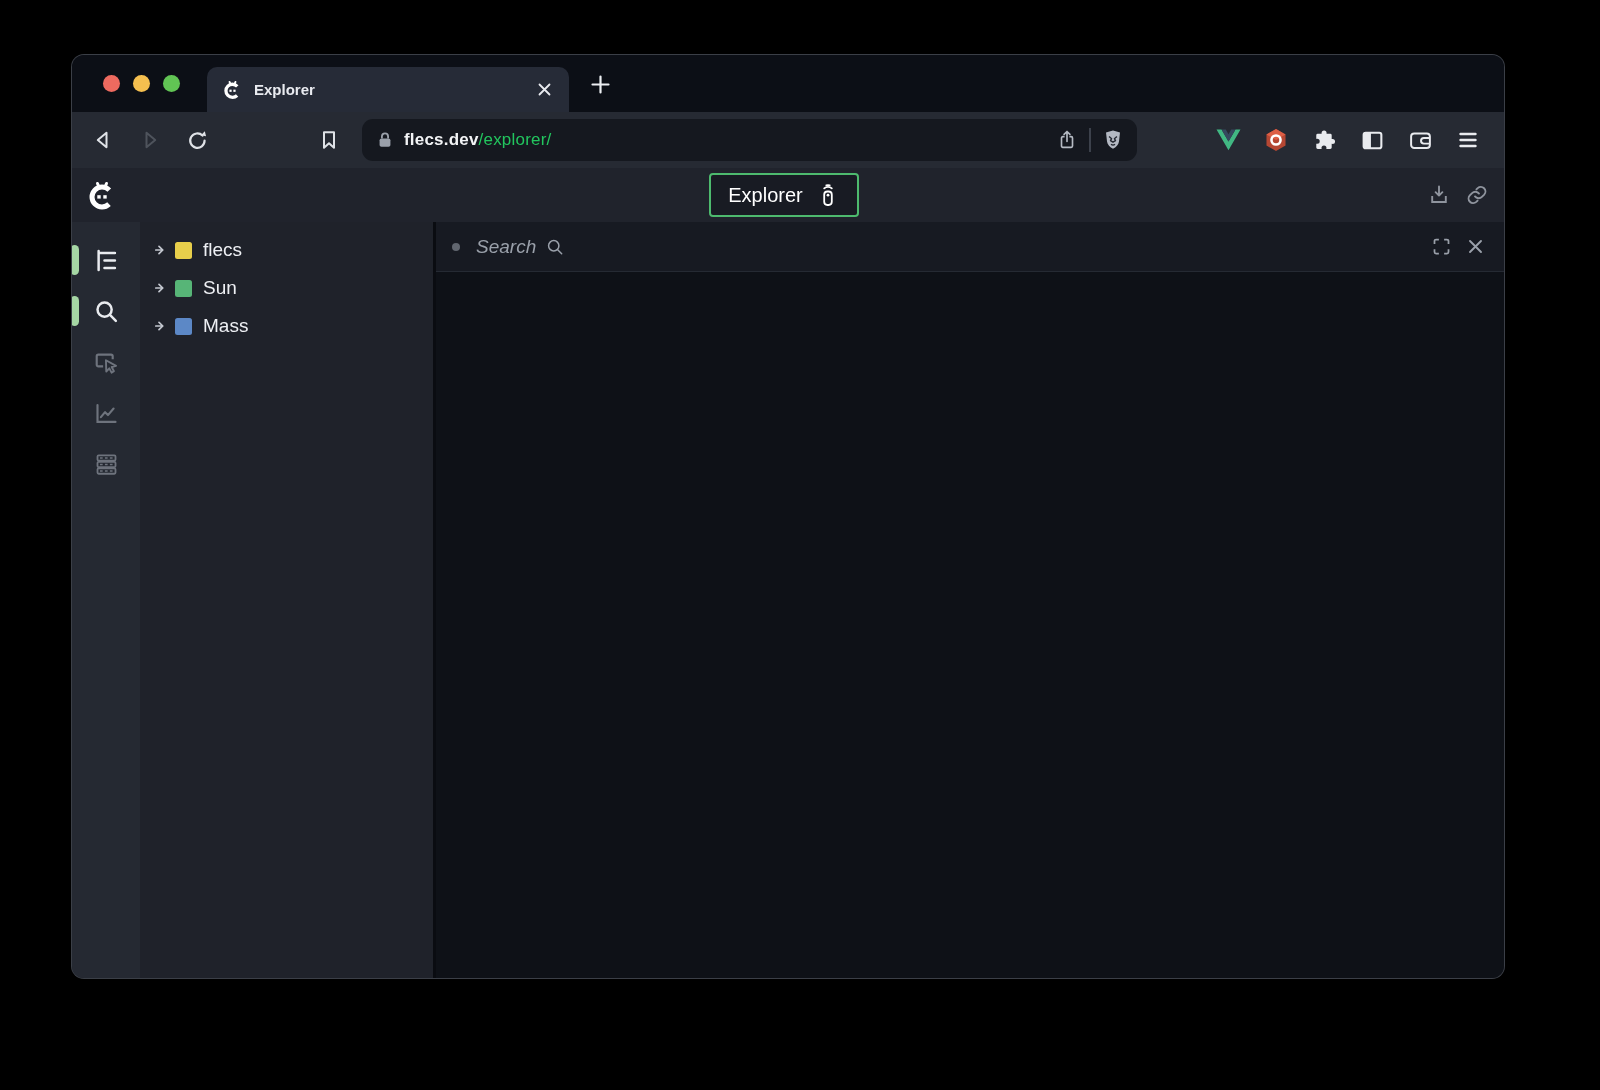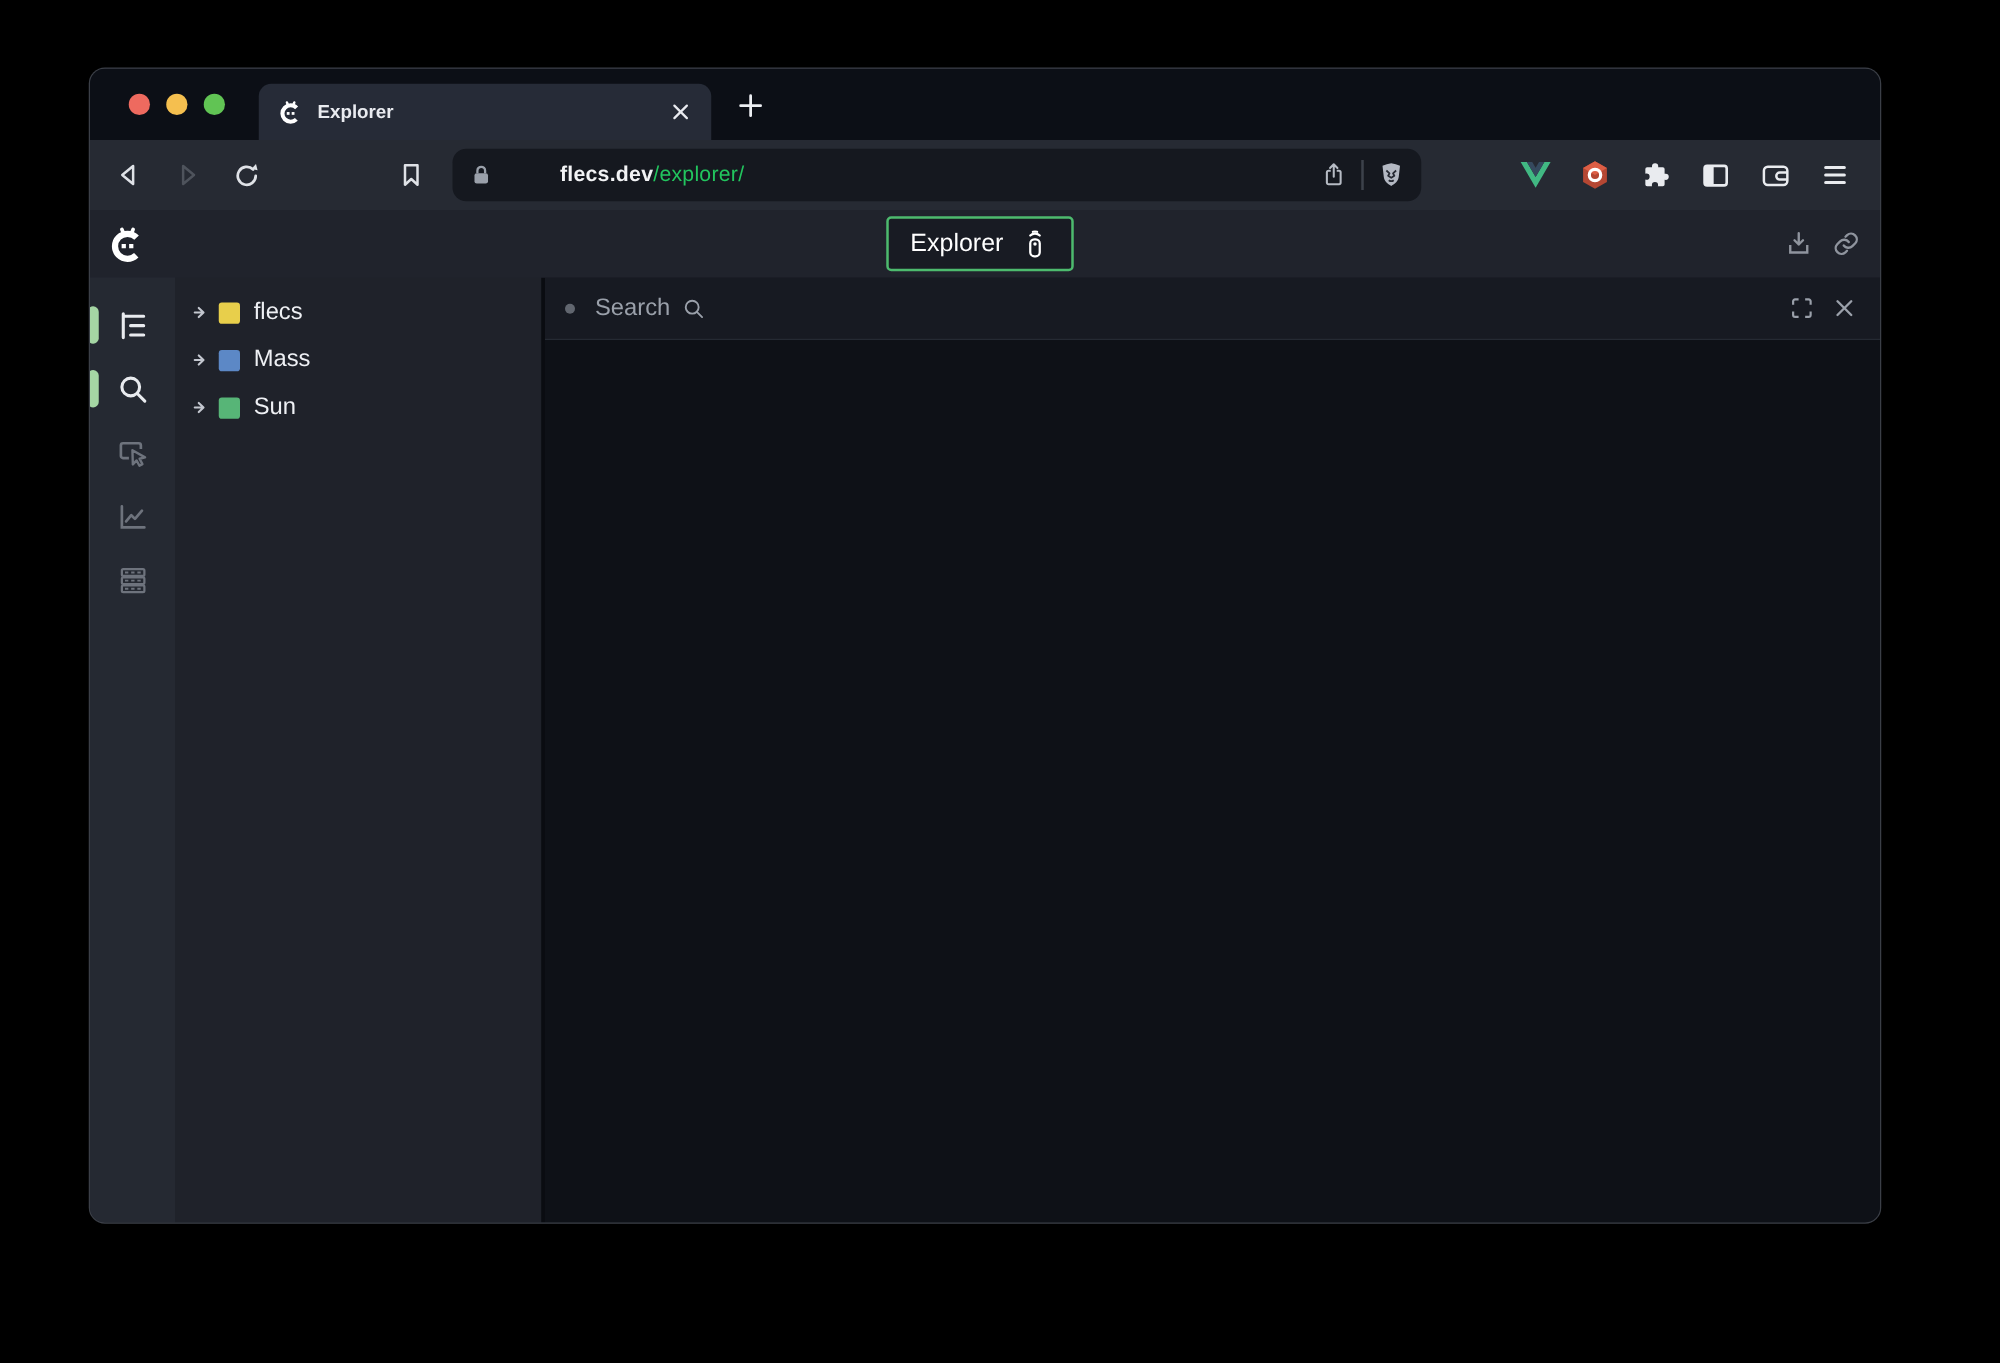--- a/index.html
+++ b/index.html
@@ -26,21 +26,21 @@
   
   .navbar { height:56px; background:#262a33; display:flex; align-items:center; padding-left:16px; }
   .nav-ic { width:30px; height:30px; display:flex; align-items:center; justify-content:center;
             color:#dfe2e7; flex:none; }
   .nav-ic.dim { color:#4e535c; }
   .ml17 { margin-left:17px; } .ml102 { margin-left:102px; }
   .urlbar { margin-left:18px; width:775px; height:42px; background:#15181f; border-radius:11px;
             display:flex; align-items:center; padding:0 12px 0 13px; flex:none; }
   .lock { width:20px; height:20px; color:#9aa0aa; flex:none; }
   .url { margin-left:9px; font-size:17px; letter-spacing:.2px; flex:1; white-space:nowrap; }
-  .url .host { color:#f2f3f5; font-weight:700;margin-left:44px; }
+  .url .host { color:#f2f3f5; font-weight:700; }
   .url .path { color:#22c55e; font-weight:400; }
   .bar-ic { width:24px; height:24px; color:#b6bbc4; flex:none;
             display:flex; align-items:center; justify-content:center; }
   .url-div { width:2px; height:24px; background:#3c414b; margin:0 10px; flex:none; }
   .spacer { flex:1; }
   .extrow { display:flex; align-items:center; gap:20px; padding-right:22px; }
   .ext-ic { width:28px; height:28px; display:flex; align-items:center; justify-content:center;
             color:#e9ebef; flex:none; }
 
   
@@ -67,21 +67,21 @@
   .tchev { width:14px; height:14px; flex:none; color:#c3c7cf; }
   .tsquare { width:17px; height:17px; border-radius:2.5px; margin-left:7px; flex:none; }
   .tlabel { margin-left:11px; font-size:19px; color:#eef0f4; }
 
   .vdivider { width:3px; background:#0a0c11; flex:none; }
 
   .mainpanel { flex:1; background:#0e1117; display:flex; flex-direction:column; }
   .searchheader { height:50px; background:#171a22; border-bottom:1px solid #252a33;
                   display:flex; align-items:center; padding:0 18px 0 16px; }
   .sdot { width:8px; height:8px; border-radius:50%; background:#61666f; flex:none; }
-  .slabel { margin-left:16px; font-size:19px; color:#9aa0aa; }
+  .slabel { margin-left:16px; font-size:19px; color:#9aa0aa;font-style:italic; }
   .sh-ic { width:21px; height:21px; color:#9aa0aa; display:flex; align-items:center; justify-content:center; }
   .smag { margin-left:8px; }
   .sclose { margin-left:13px; }
   svg { display:block; }
 </style>
 </head>
 <body>
 
 <div class="window">
 
@@ -290,31 +290,31 @@
         </span>
         <span class="tsquare" style="background-color: rgb(232, 207, 75);"></span>
         <span class="tlabel">flecs</span>
       </div>
       <div class="trow">
         <span class="tchev">
           <svg width="14" height="14" viewBox="0 0 14 14">
             <path d="M1.8 7 H7.2 M5 3.4 L8.8 7 L5 10.6" fill="none" stroke="currentColor" stroke-width="1.7" stroke-linecap="round" stroke-linejoin="round"></path>
           </svg>
         </span>
-        <span class="tsquare" style="background-color: rgb(92, 136, 198);"></span>
-        <span class="tlabel">Mass</span>
+        <span class="tsquare" style="background-color: rgb(87, 181, 119);"></span>
+        <span class="tlabel">Sun</span>
       </div>
       <div class="trow">
         <span class="tchev">
           <svg width="14" height="14" viewBox="0 0 14 14">
             <path d="M1.8 7 H7.2 M5 3.4 L8.8 7 L5 10.6" fill="none" stroke="currentColor" stroke-width="1.7" stroke-linecap="round" stroke-linejoin="round"></path>
           </svg>
         </span>
-        <span class="tsquare" style="background-color: rgb(87, 181, 119);"></span>
-        <span class="tlabel">Sun</span>
+        <span class="tsquare" style="background-color: rgb(92, 136, 198);"></span>
+        <span class="tlabel">Mass</span>
       </div>
     </div>
 
     <div class="vdivider"></div>
 
     <div class="mainpanel">
       <div class="searchheader">
         <span class="sdot"></span>
         <span class="slabel">Search</span>
         <span class="sh-ic smag">

